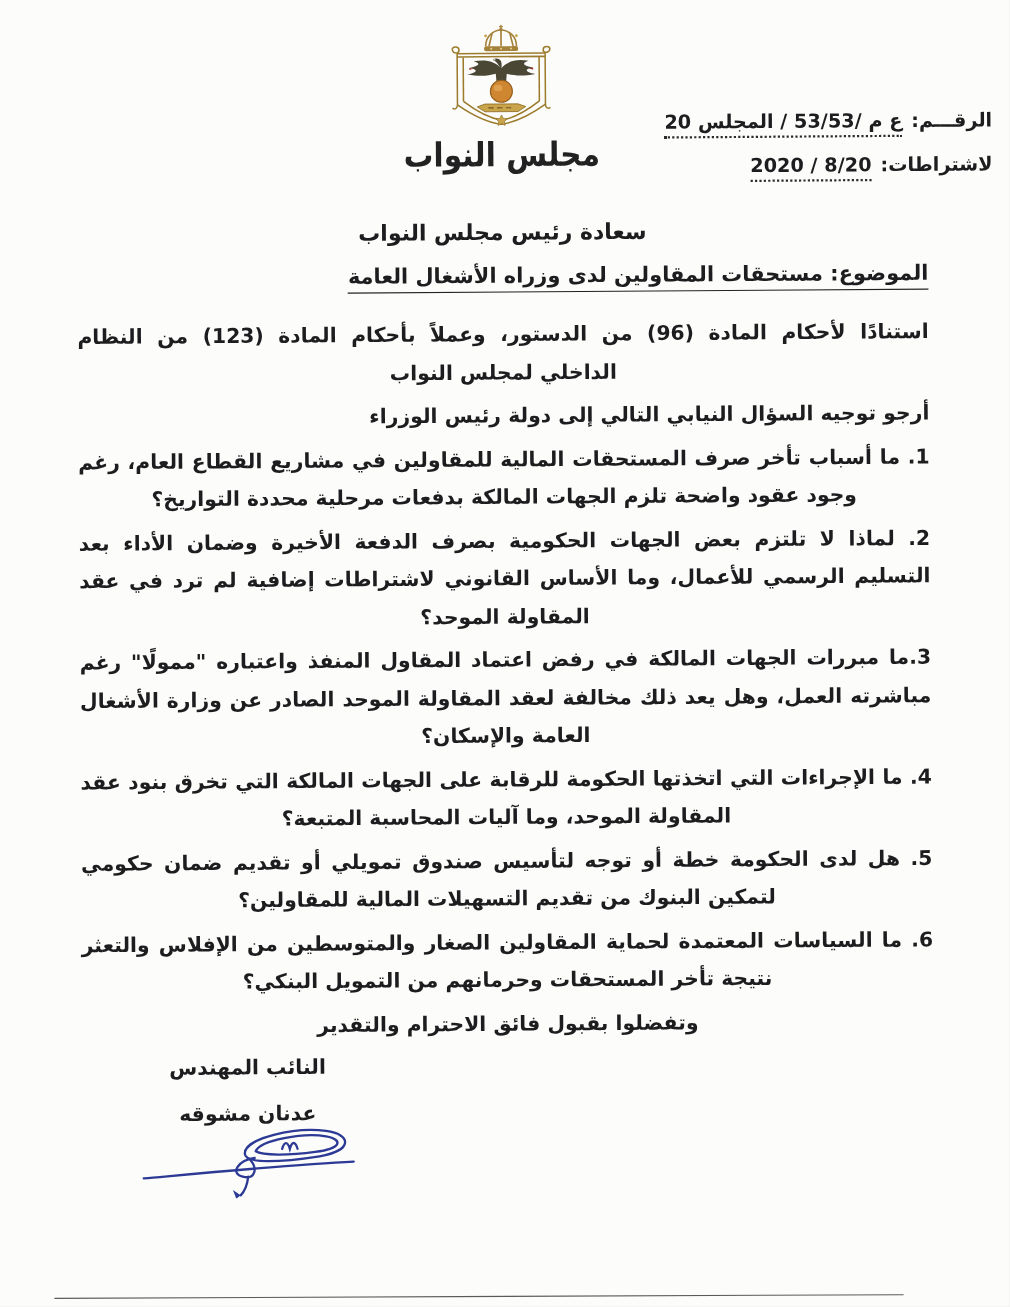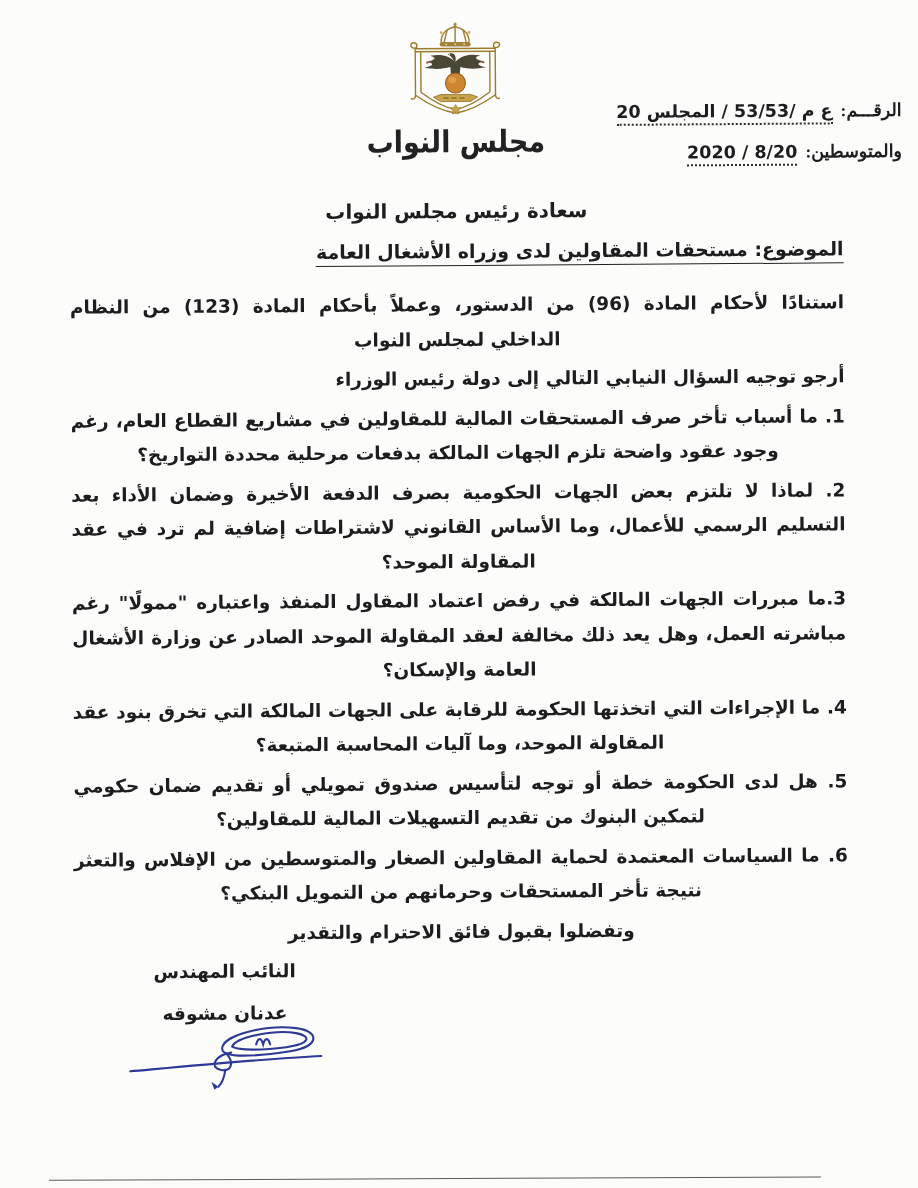--- a/index.html
+++ b/index.html
@@ -15,21 +15,21 @@
   .calligraphy{
     position:absolute;top:126px;left:50%;
     transform:translateX(-50%) scaleY(1.12);
     font-size:27px;font-weight:700;color:#222;letter-spacing:-1px;white-space:nowrap;
   }
   .refblock{
     position:absolute;top:103px;right:13px;text-align:right;
     font-size:17.5px;font-weight:700;
   }
   .refline{margin-bottom:20px;white-space:nowrap;}
-  .refline .lbl{padding-left:2px;font-family:Liberation Serif, serif;}
+  .refline .lbl{padding-left:2px;}
   .dotted{border-bottom:2.5px dotted #2c2c2c;padding-bottom:2px;}
   
   main{padding:0 72px;}
   .salutation{margin:6px 0 0;text-align:center;font-size:20px;font-weight:700;line-height:26px;}
   .subject{margin-top:13px;font-size:19px;font-weight:700;line-height:28px;}
   .subject .u{border-bottom:1.6px solid #222;padding-bottom:3px;}
   .para{
     margin:0 0 5px;font-size:18.5px;font-weight:700;line-height:34.5px;
     text-align:justify;text-align-last:center;
   }
@@ -102,21 +102,21 @@
         </svg>
       </div>
       <div class="calligraphy">مجلس النواب</div>
 
       <div class="refblock">
         <div class="refline">
           <span class="lbl">الرقـــم:</span>
           <span class="val dotted">ع م /53/53 / المجلس 20</span>
         </div>
         <div class="refline">
-          <span class="lbl">والمتوسطين:</span>
+          <span class="lbl">لاشتراطات:</span>
           <span class="val dotted">8/20 / 2020</span>
         </div>
       </div>
     </header>
 
     <main>
       <h1 class="salutation">سعادة رئيس مجلس النواب</h1>
 
       <div class="subject">
         <span class="u">الموضوع: مستحقات المقاولين لدى وزراه الأشغال العامة</span>

